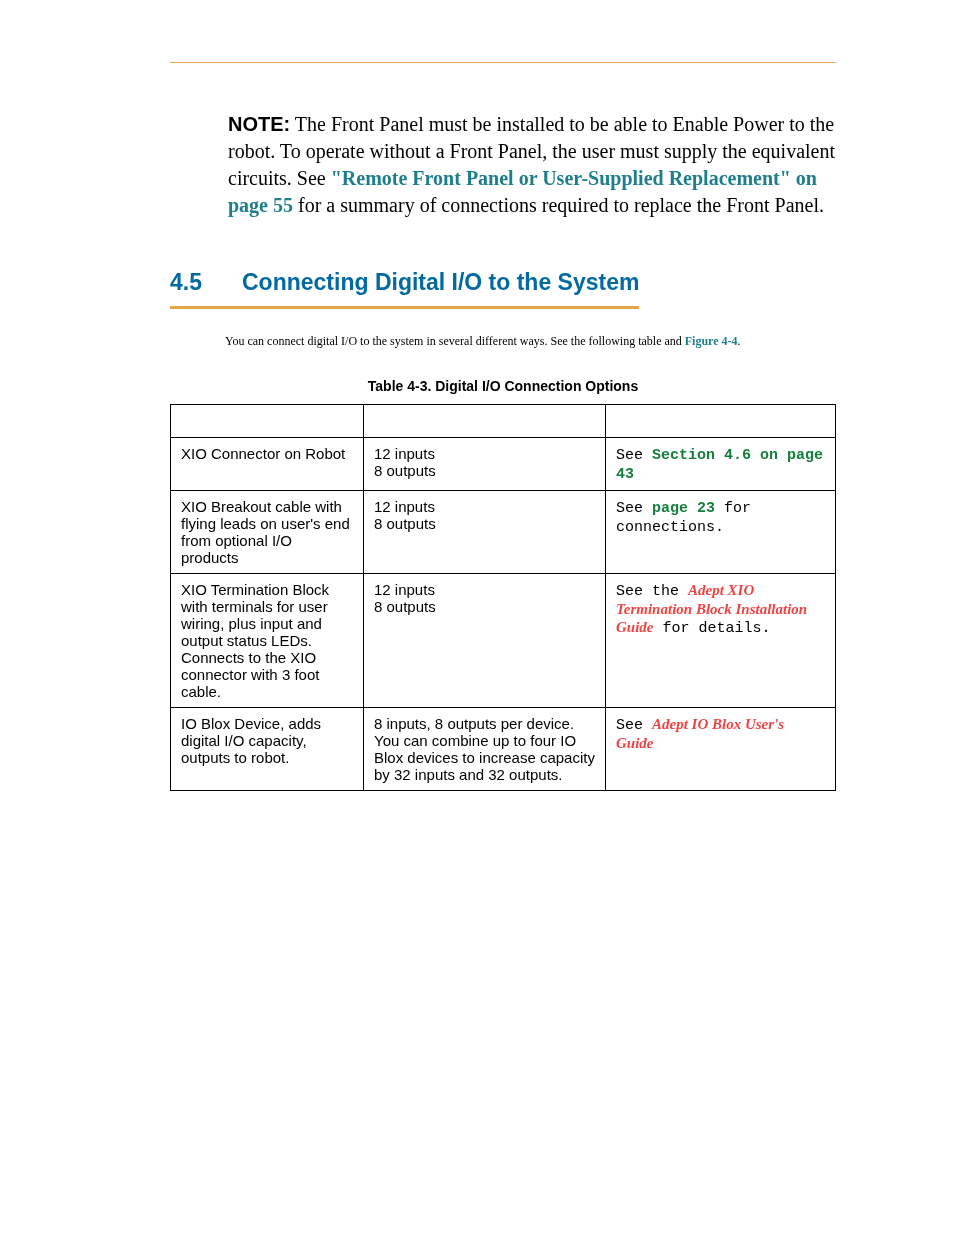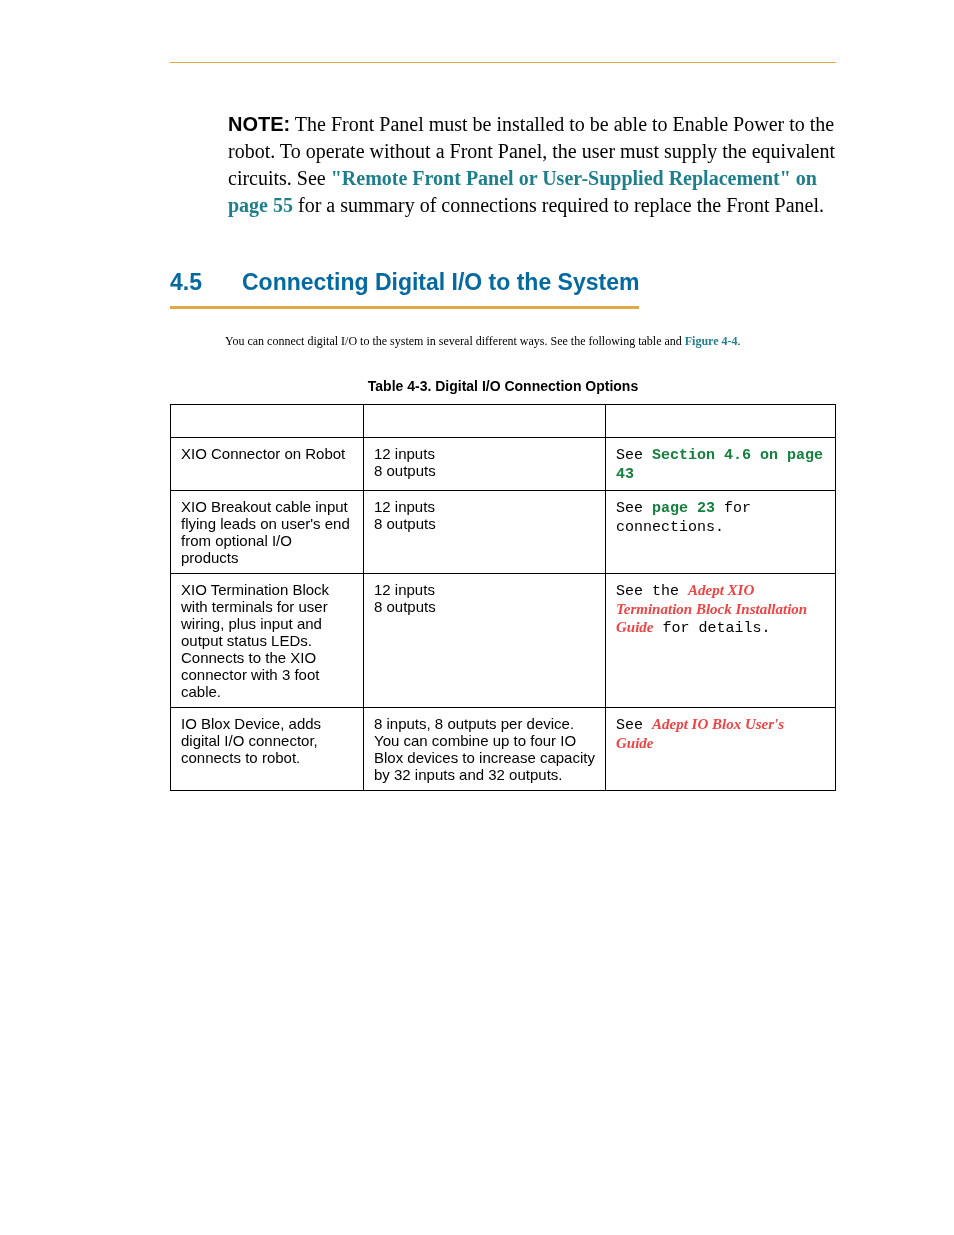--- a/index.html
+++ b/index.html
@@ -122,32 +122,32 @@
       </tr>
     </thead>
     <tbody>
       <tr>
         <td>XIO Connector on Robot</td>
         <td style="white-space:pre-line">12 inputs
 8 outputs</td>
         <td><span class="serif">See </span><span class="cell-link">Section 4.6 on page 43</span><span class="serif"></span></td>
       </tr>
       <tr>
-        <td>XIO Breakout cable input flying leads on user's end from optional I/O products</td>
+        <td>XIO Breakout cable with flying leads on user's end from optional I/O products</td>
         <td style="white-space:pre-line">12 inputs
 8 outputs</td>
         <td><span class="serif">See </span><span class="cell-link">page 23</span><span class="serif"> for connections.</span></td>
       </tr>
       <tr>
         <td>XIO Termination Block with terminals for user wiring, plus input and output status LEDs. Connects to the XIO connector with 3 foot cable.</td>
         <td style="white-space:pre-line">12 inputs
 8 outputs</td>
         <td><span class="serif">See the </span><span class="cell-link-italic">Adept XIO Termination Block Installation Guide</span><span class="serif"> for details.</span></td>
       </tr>
       <tr>
-        <td>IO Blox Device, adds digital I/O connector, connects to robot.</td>
+        <td>IO Blox Device, adds digital I/O capacity, outputs to robot.</td>
         <td>8 inputs, 8 outputs per device. You can combine up to four IO Blox devices to increase capacity by 32 inputs and 32 outputs.</td>
         <td><span class="serif">See </span><span class="cell-link-italic">Adept IO Blox User's Guide</span><span class="serif"></span></td>
       </tr>
     </tbody>
   </table>
 
 </div>
 
 </body></html>

